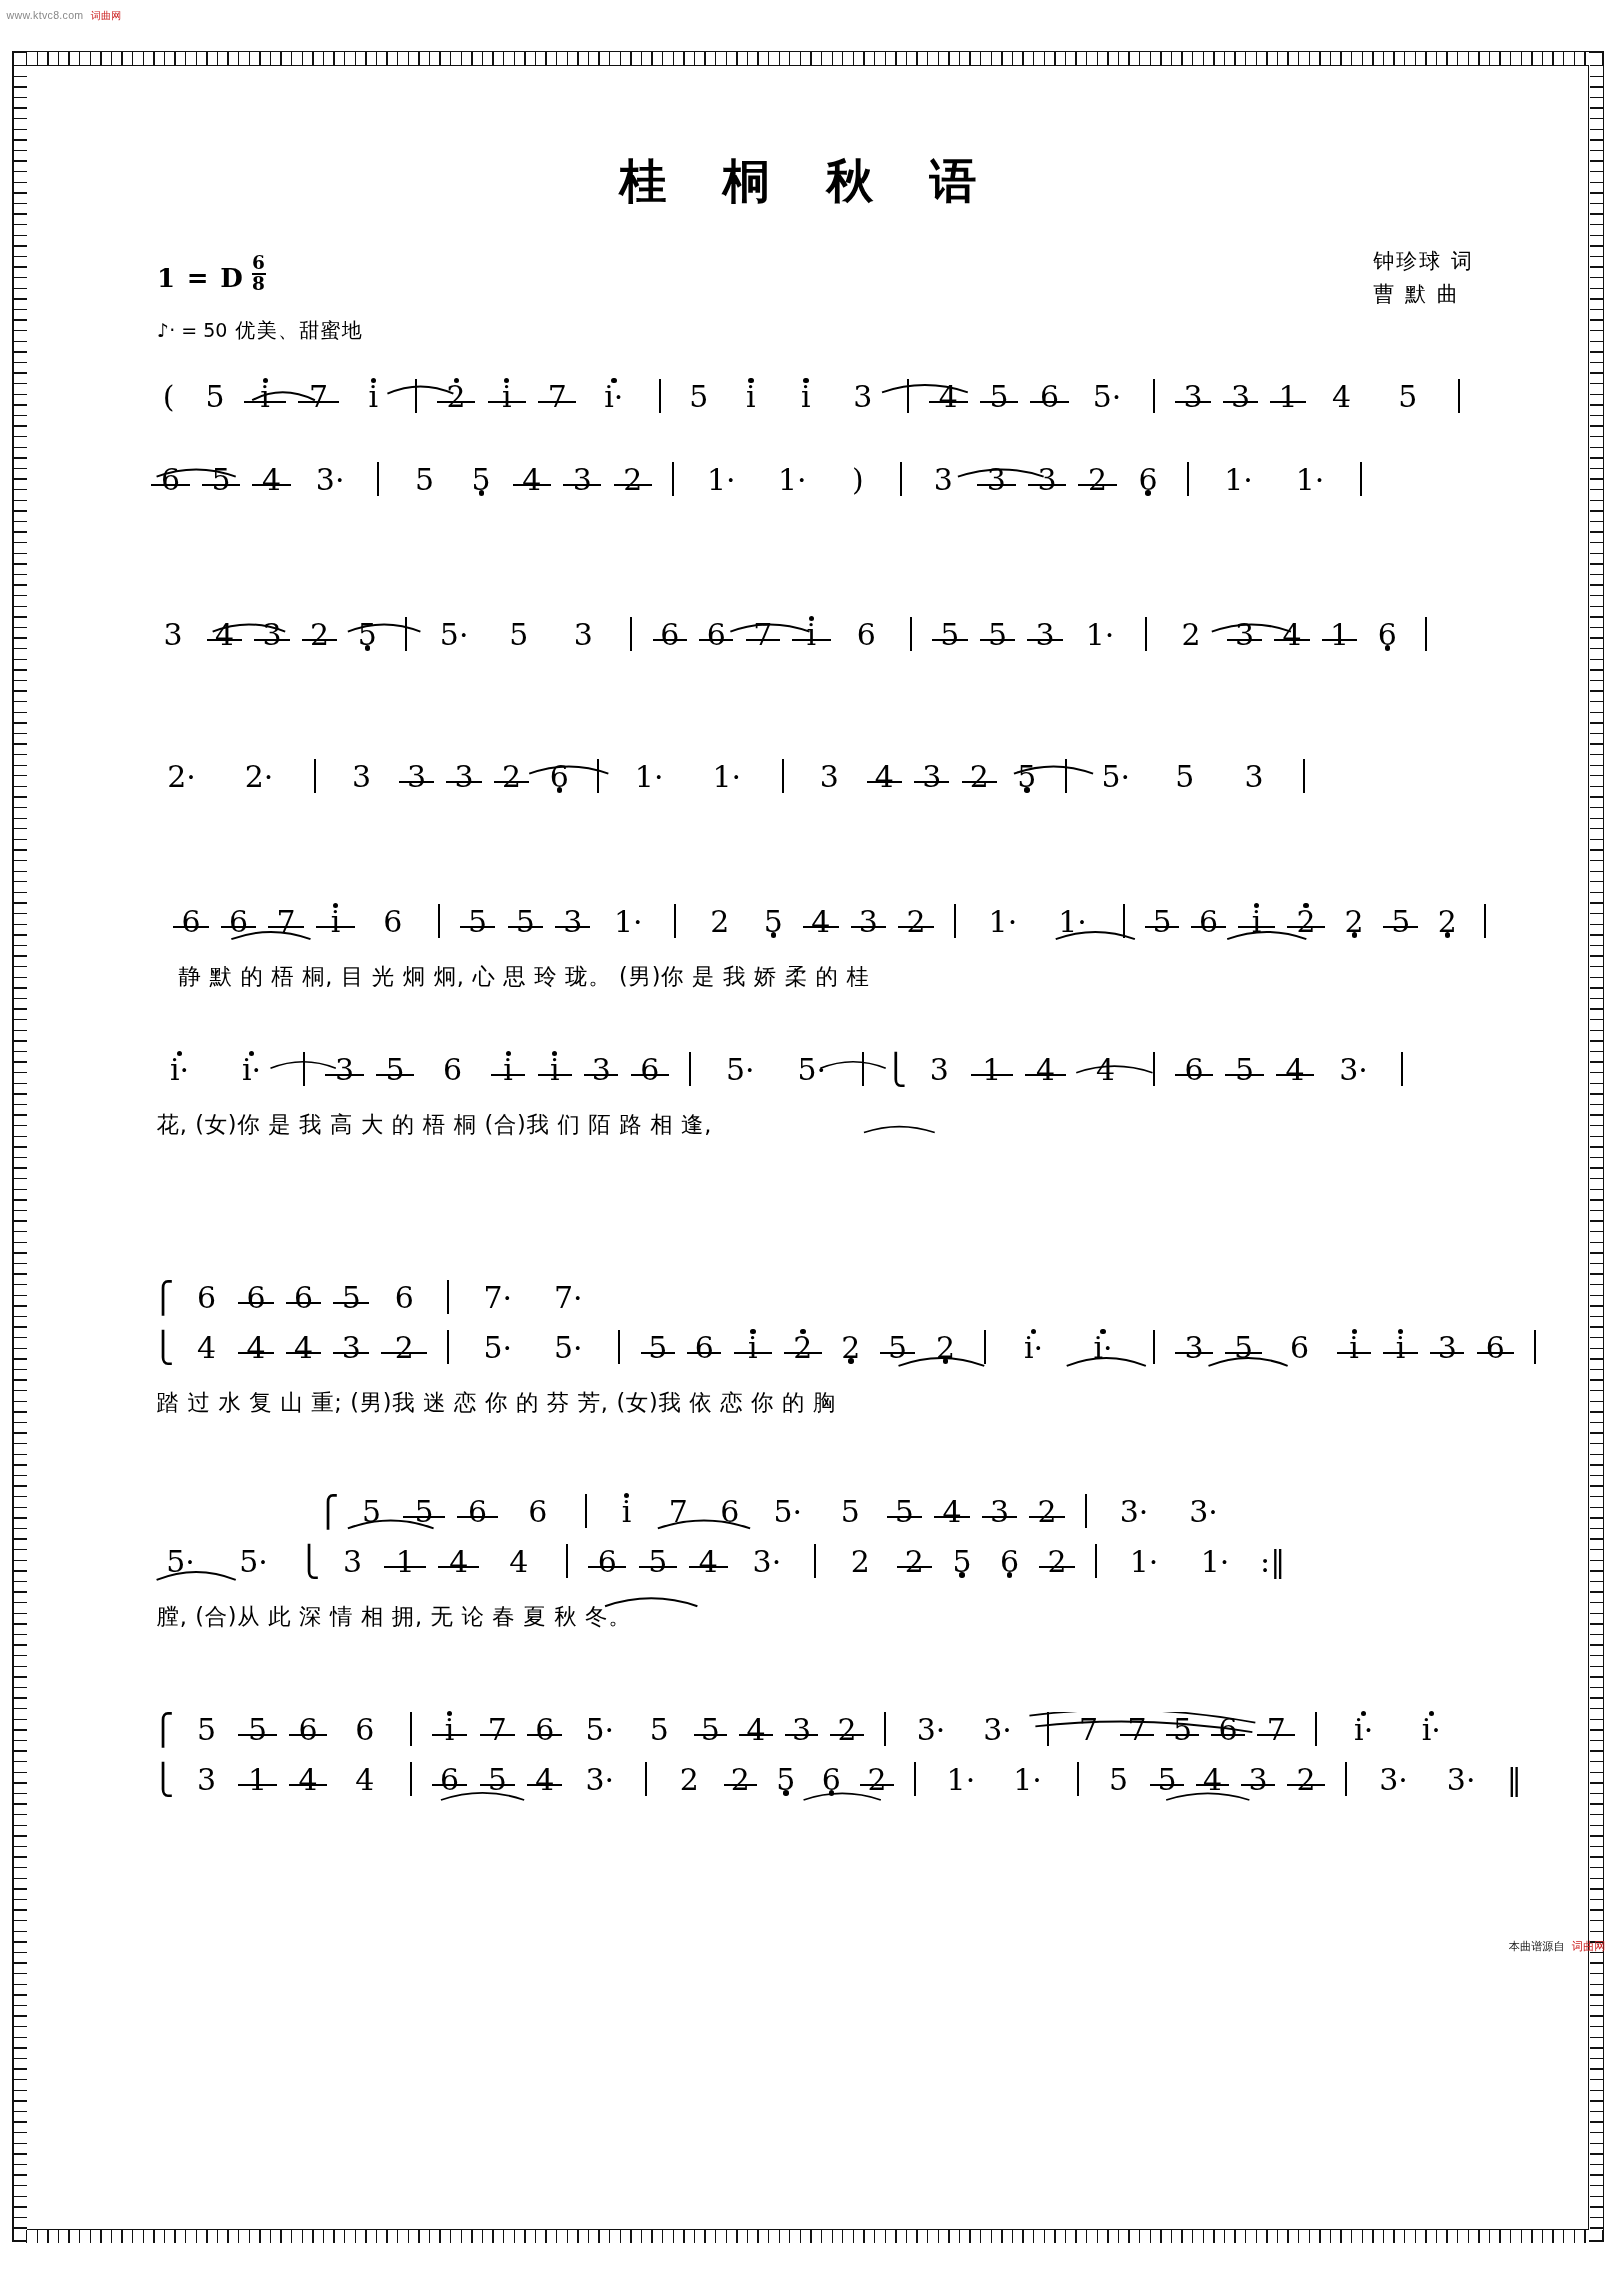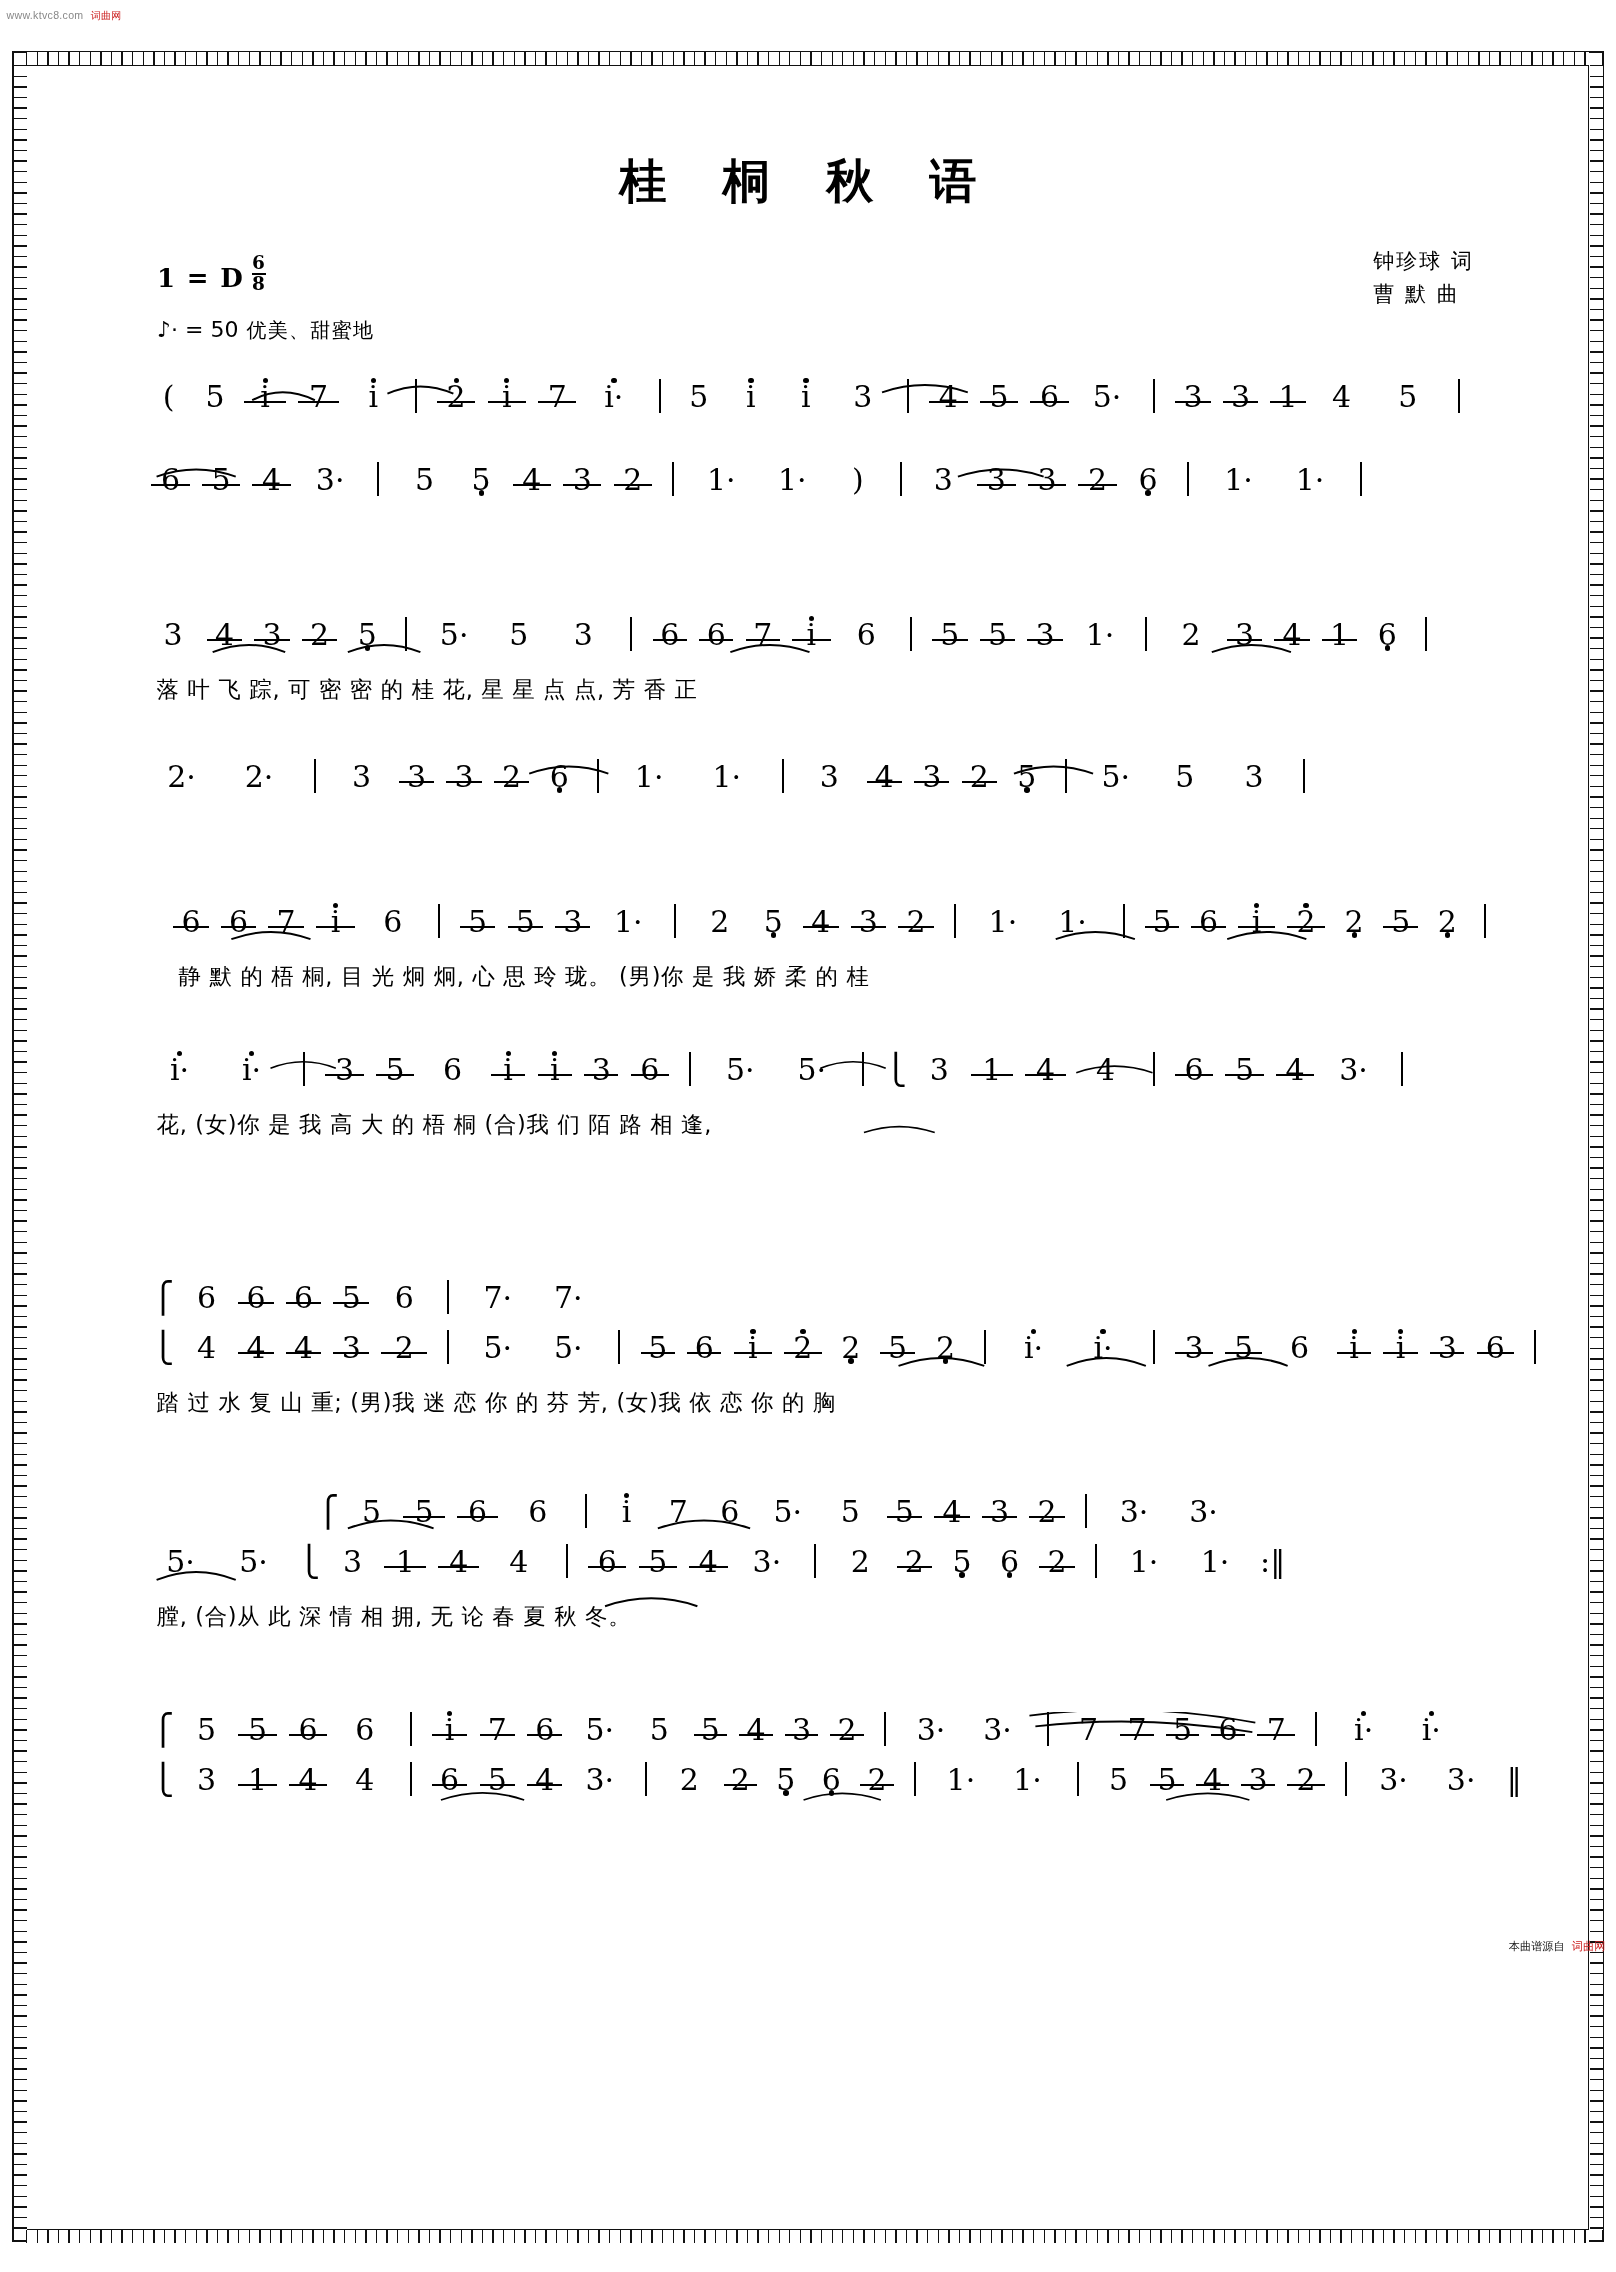--- a/index.html
+++ b/index.html
@@ -144,21 +144,21 @@
     position: absolute;
     left: 157px;
     top: 317px;
     font-family: "DejaVu Sans", sans-serif;
     font-size: 20px;
     color: #000;
     white-space: nowrap;
   }
   .tempo .note {
     font-family: "DejaVu Sans", sans-serif;
-    font-size: 22px;
+    font-size: 19px;
   }
   .tempo .expr {
     font-family: "DejaVu Sans", sans-serif;
     font-size: 20px;
     margin-left: 8px;
     letter-spacing: 1.3px;
   }
 
   
   .system {
@@ -375,23 +375,20 @@
       <span class="tok b1" style="width:38px">5</span>
       <span class="tok b1" style="width:38px">3</span>
       <span class="tok" style="width:53px">1·</span>
       <span class="barline"></span>
       <span class="tok" style="width:50px">2</span>
       <span class="tok b1" style="width:38px">3</span>
       <span class="tok b1" style="width:38px">4</span>
       <span class="tok b1" style="width:38px">1</span>
       <span class="tok b1 ol" style="width:38px">6</span>
       <span class="barline"></span>
-    </div>
-    <div class="lyrics" style="padding-left:6.6px">
-      <span>落 叶 飞   踪,    可 密 密 的 桂 花, 星 星 点 点, 芳 香 正</span>
     </div>
   </div>
 
   <div class="system" style="top:759px;">
     <svg class="slur-layer" width="1319" height="57" viewBox="0 0 2000 86">
       <path d="M 575 22 Q 635 0 695 22" stroke="#000" stroke-width="3" fill="none"></path>
       <path d="M 1310 22 Q 1370 0 1430 22" stroke="#000" stroke-width="3" fill="none"></path>
     </svg>
     <div class="notes">
       <span class="tok" style="width:63px">2·</span>

